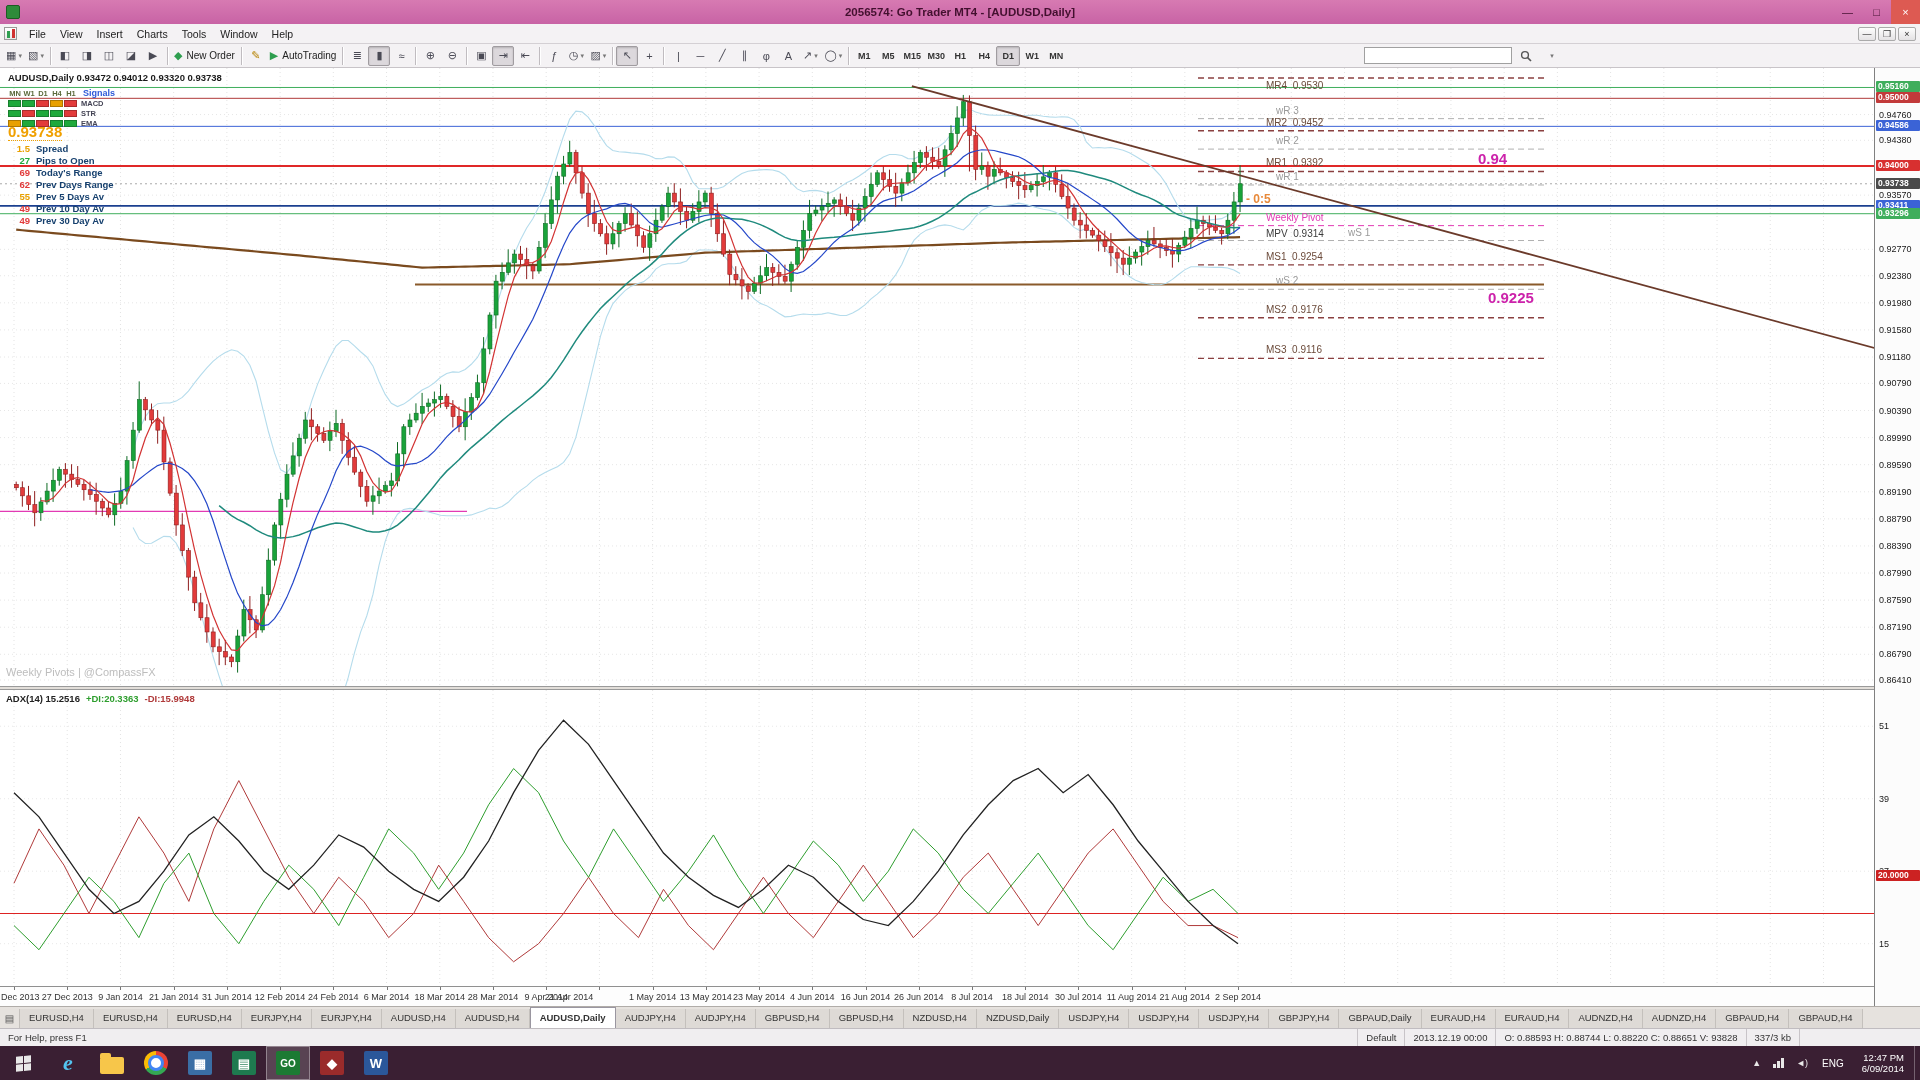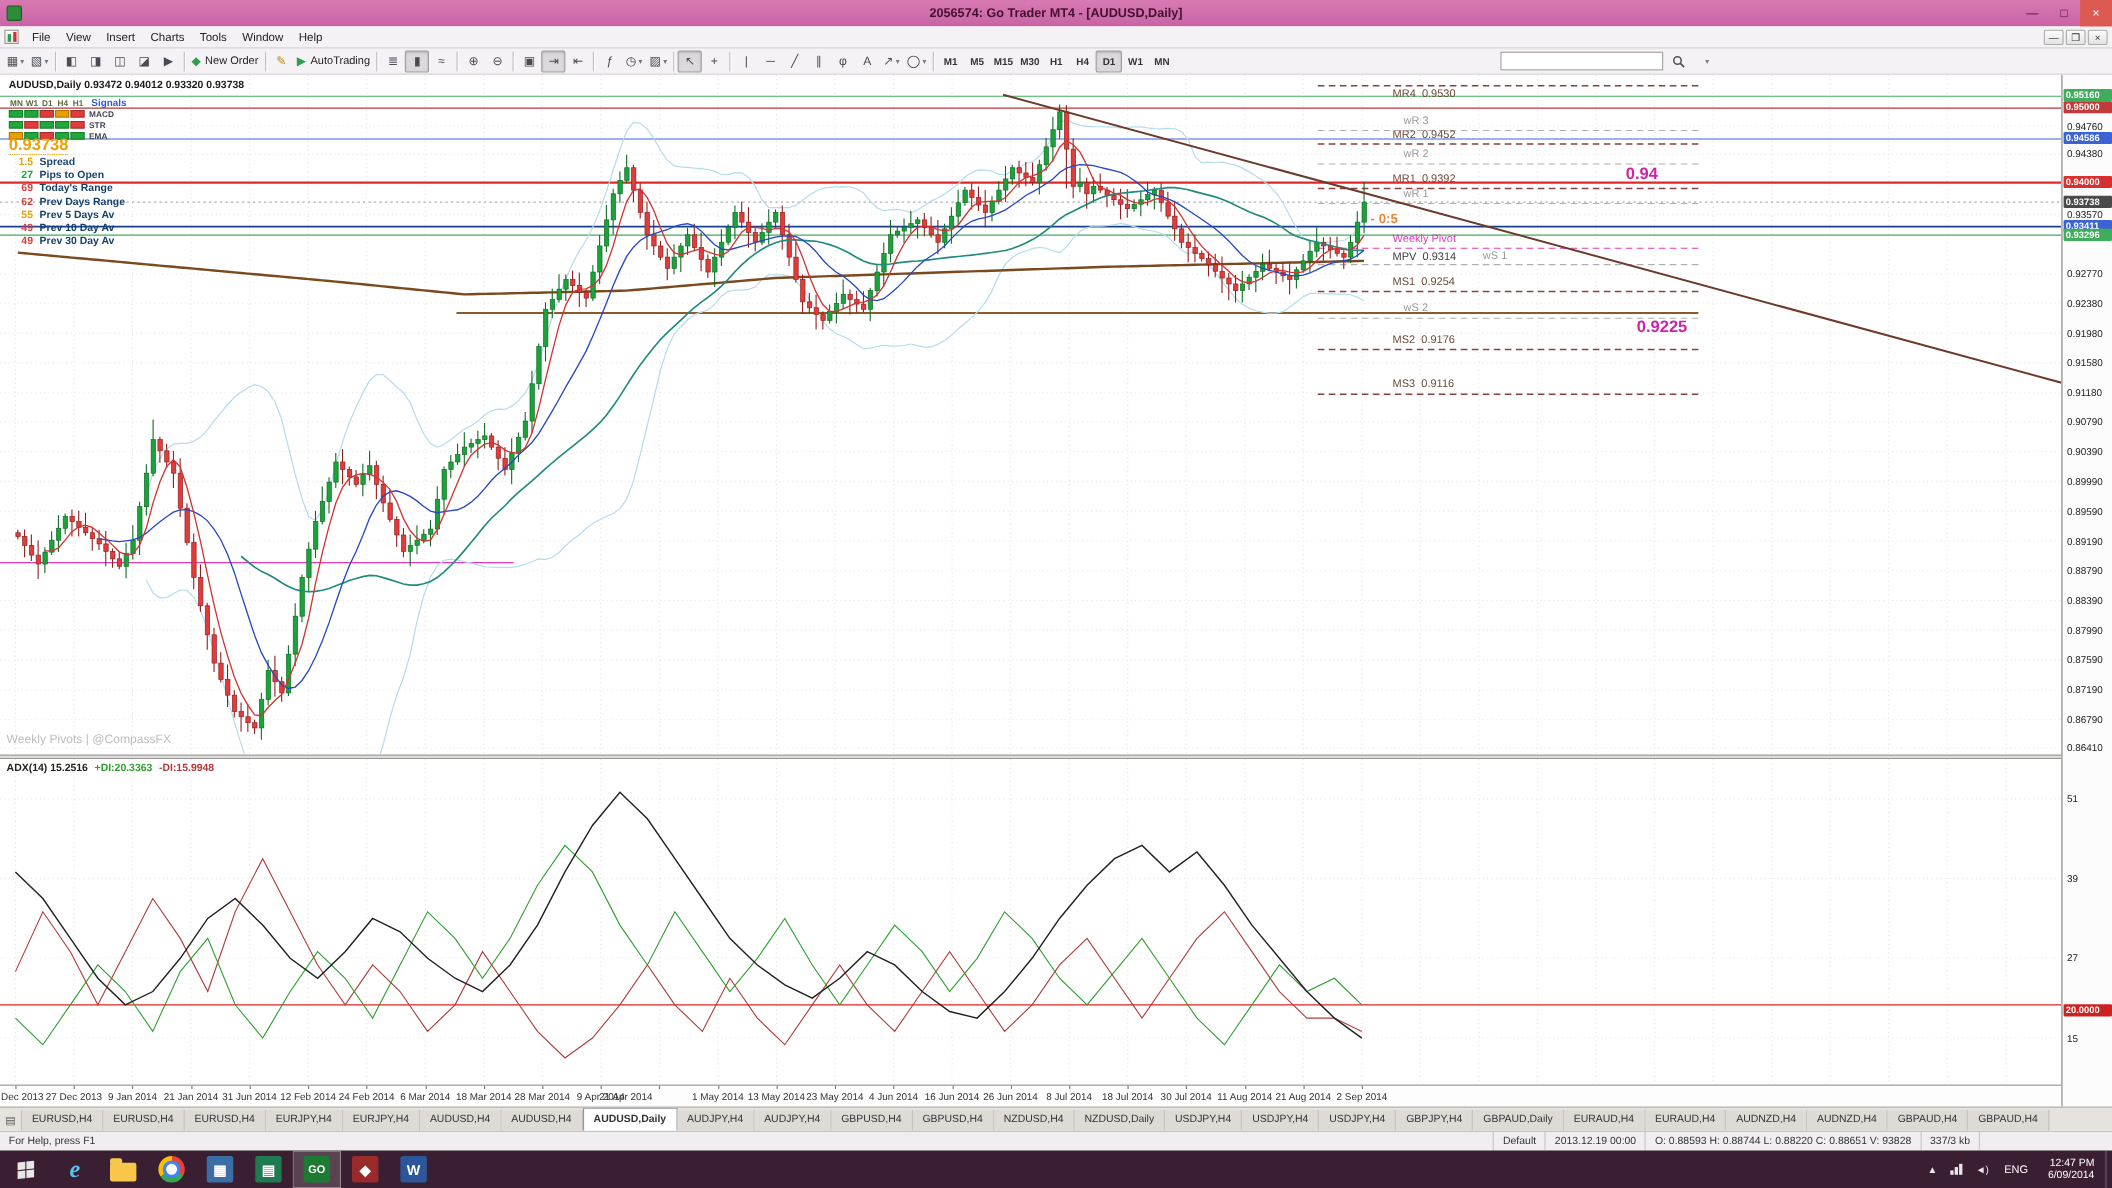--- a/index.html
+++ b/index.html
@@ -54,21 +54,21 @@
   .sym-line { position:absolute; left:8px; top:4px; font-size:9.5px; font-weight:bold; color:#1a1a1a; }
   .signals { position:absolute; left:8px; top:20px; }
   .sig-head { display:flex; align-items:center; height:10px; }
   .sig-h { display:inline-block; width:14px; font-size:7.5px; font-weight:bold; color:#5a6a3a; text-align:center; }
   .sig-title { font-size:9px; font-weight:bold; color:#2f5bd8; margin-left:5px; }
   .sig-row { display:flex; align-items:center; height:10px; }
   .sig-cell { width:13px; height:7px; margin-right:1px; border:1px solid rgba(0,0,0,.25); }
   .sig-label { font-size:7.5px; font-weight:bold; color:#445; margin-left:3px; }
   .big-price { position:absolute; left:8px; top:55px; font-size:15px; font-weight:bold; color:#f0a000; border-bottom:1px dotted #f0a000; }
   .stats { position:absolute; left:8px; top:74px; }
-  .stat-row { display:flex; height:12px; font-size:9.5px; font-weight:bold; align-items:flex-start; }
+  .stat-row { display:flex; height:12px; font-size:9.5px; font-weight:bold; align-items:center; }
   .stat-val { width:22px; text-align:right; margin-right:6px; }
   .stat-label { color:#16406e; }
   .watermark { position:absolute; left:6px; top:598px; font-size:11px; color:#bdbdbd; }
   .pivot-label { position:absolute; font-size:10px; white-space:nowrap;padding-left:20px; }
   .pivot-label.major { color:#6b4a3a; }
   .pivot-label.minor { color:#9a9a9a; }
   .pivot-label.weekly { color:#e23ab4; }
   .pivot-label.mpv { color:#3c3c3c; }
   .anno { position:absolute; font-weight:bold; white-space:nowrap; }
   .adx-label { position:absolute; left:6px; top:3px; font-size:9.5px; font-weight:bold; }
@@ -983,21 +983,21 @@
           <div class="badge" style="top: 24.316px; background: rgb(194, 58, 58);">0.95000</div>
           <div class="badge" style="top: 52.3521px; background: rgb(59, 99, 214);">0.94586</div>
           <div class="badge" style="top: 92.036px; background: rgb(216, 48, 48);">0.94000</div>
           <div class="badge" style="top: 109.779px; background: rgb(74, 74, 74);">0.93738</div>
           <div class="badge" style="top: 131.923px; background: rgb(59, 99, 214);">0.93411</div>
           <div class="badge" style="top: 139.711px; background: rgb(63, 174, 92);">0.93296</div>
           <div class="tick" style="top: 653.24px;">51</div>
           <div class="tick" style="top: 725.72px;">39</div>
           <div class="tick" style="top: 798.2px;">27</div>
           <div class="tick" style="top: 870.68px;">15</div>
-          <div class="badge" style="top: 845px; background: rgb(204, 34, 34);">20.0000</div>
+          <div class="badge" style="top: 802px; background: rgb(204, 34, 34);">20.0000</div>
         </div>
 
       <div class="tab-bar" id="tab-bar">
         <span class="tab-corner">▤</span>
       <span class="tab">EURUSD,H4</span>
           <span class="tab">EURUSD,H4</span>
           <span class="tab">EURUSD,H4</span>
           <span class="tab">EURJPY,H4</span>
           <span class="tab">EURJPY,H4</span>
           <span class="tab">AUDUSD,H4</span>

